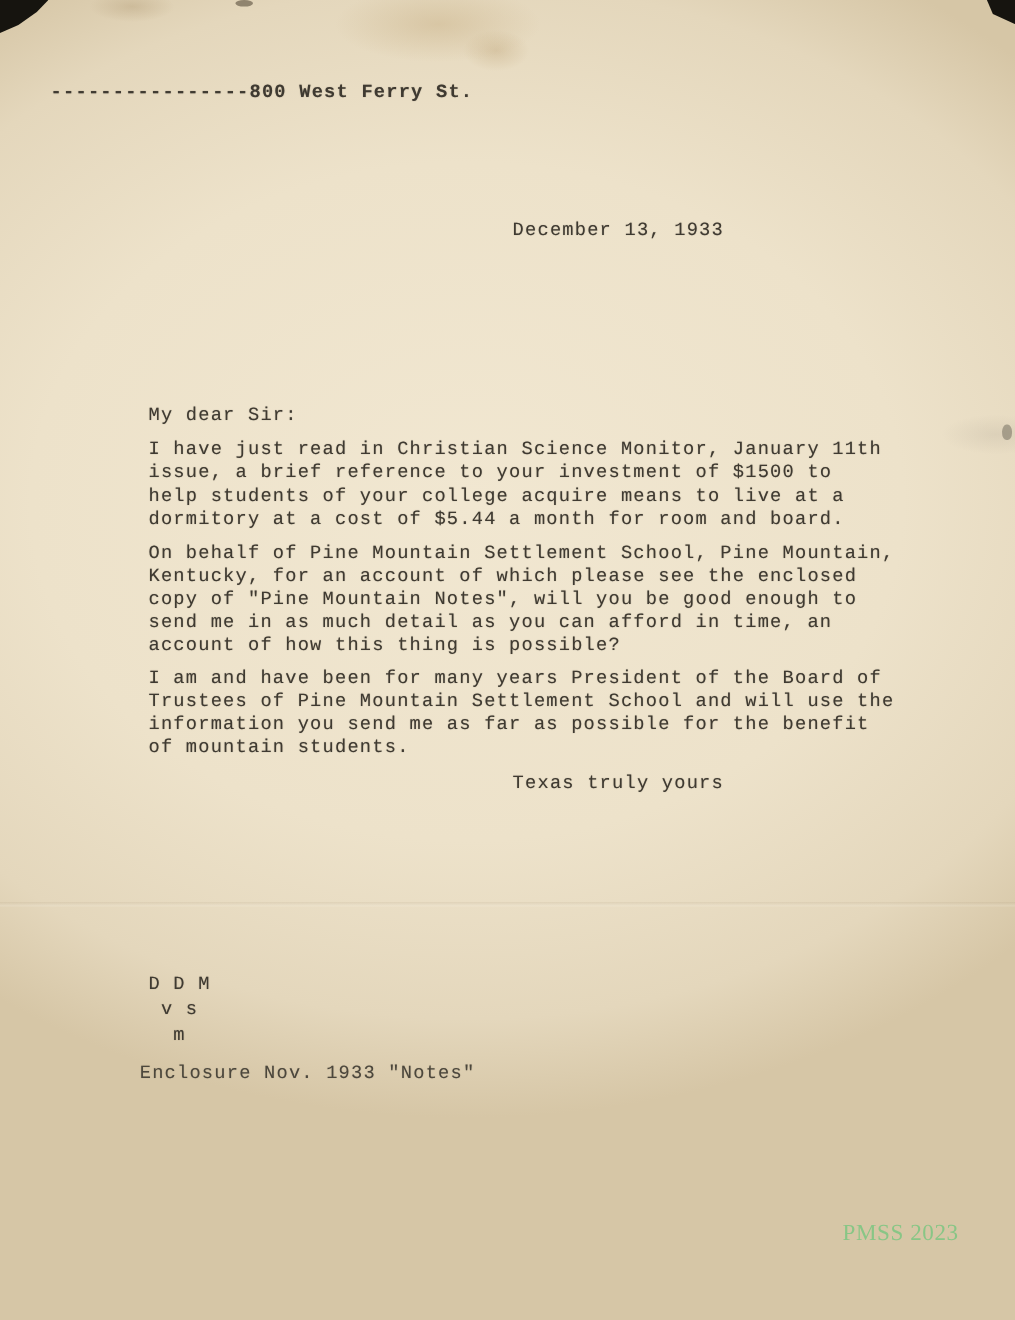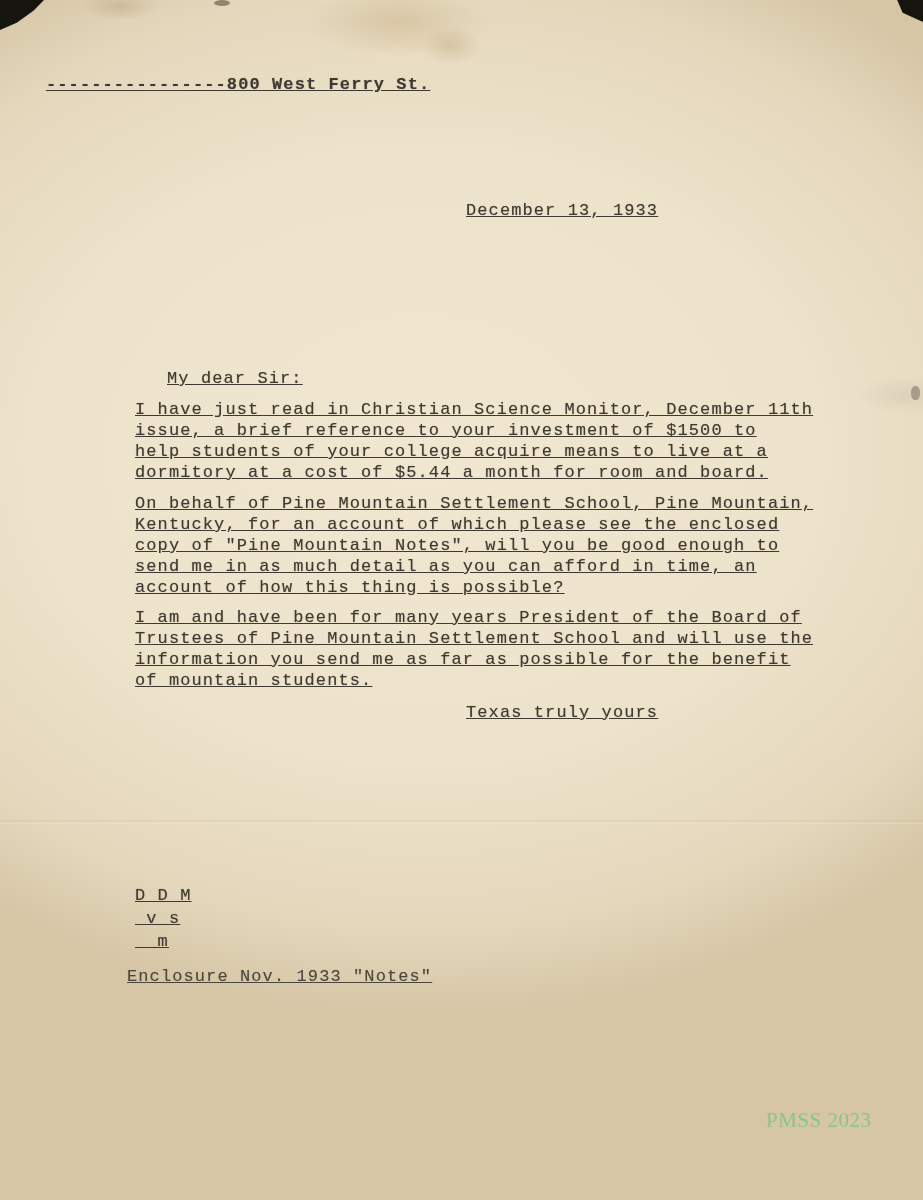--- a/index.html
+++ b/index.html
@@ -18,21 +18,20 @@
       #e9ddc4;
   }
   .ink {
     position: absolute;
     color: #3f3a31;
     font-size: 17px;
     line-height: 21px;
     letter-spacing: 1.1px;
     white-space: pre;
     text-shadow: 0 0 1px rgba(64,58,46,0.45);
-    text-decoration: underline;
   }
   .bold { font-weight: 700; }
   .wide-lines { line-height: 23px; }
   .faded { color: #4c473c; text-shadow: 0 0 1px rgba(76,71,60,0.35); }
   .fold-line {
     position: absolute; left: 0; top: 820px; width: 100%; height: 4px;
     background: linear-gradient(to bottom, rgba(128,104,70,0.10), rgba(255,253,245,0.20));
   }
   .corner-tl {
     position: absolute; left: 0; top: 0; width: 44px; height: 30px; background: #16140f;
@@ -54,21 +53,21 @@
     position: absolute; left: 766px; top: 1108px;
     font-family: Liberation Serif, serif;
     font-size: 21px; letter-spacing: 0.5px;
     color: rgba(122,198,128,0.85);
     white-space: pre;
   }
   
   .sender-address { left: 46px;  top: 74px; }
   .date-line      { left: 466px; top: 188px; margin-top: 12px; }
   .recipient      { left: 135px; top: 282px; }
-  .salutation     { left: 135px; top: 368px; margin-left: 32px; }
+  .salutation     { left: 135px; top: 368px; }
   .para-1         { left: 135px; top: 399px; }
   .para-2         { left: 135px; top: 493px; }
   .para-3         { left: 135px; top: 607px; }
   .closing        { left: 466px; top: 702px; }
   .initials       { left: 135px; top: 884px; }
   .enclosure      { left: 127px; top: 966px; }
   .cc             { left: 129px; top: 1036px; }
 </style>
 </head>
 <body>
@@ -81,21 +80,21 @@
   <div class="edge-mark-right"></div>
   <div class="fold-line"></div>
 
   <div class="ink bold sender-address">----------------800 West Ferry St.</div>
 
   <div class="ink date-line">December 13, 1933</div>
 
 
   <div class="ink salutation">My dear Sir:</div>
 
-  <div class="ink para-1">I have just read in Christian Science Monitor, December 11th
+  <div class="ink para-1">I have just read in Christian Science Monitor, January 11th
 issue, a brief reference to your investment of $1500 to
 help students of your college acquire means to live at a
 dormitory at a cost of $5.44 a month for room and board.</div>
 
   <div class="ink para-2">On behalf of Pine Mountain Settlement School, Pine Mountain,
 Kentucky, for an account of which please see the enclosed
 copy of "Pine Mountain Notes", will you be good enough to
 send me in as much detail as you can afford in time, an
 account of how this thing is possible?</div>
 

